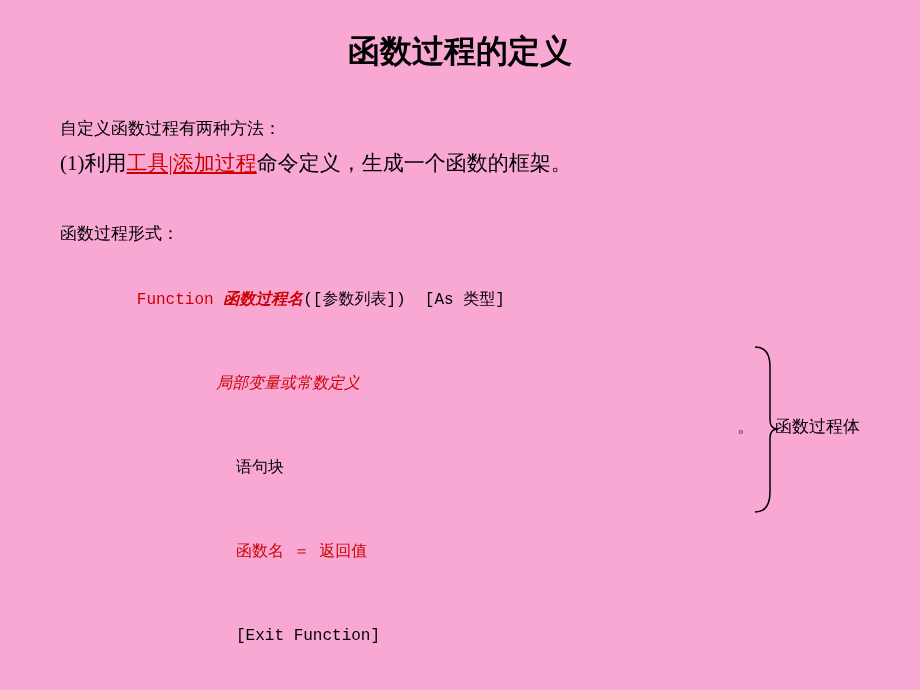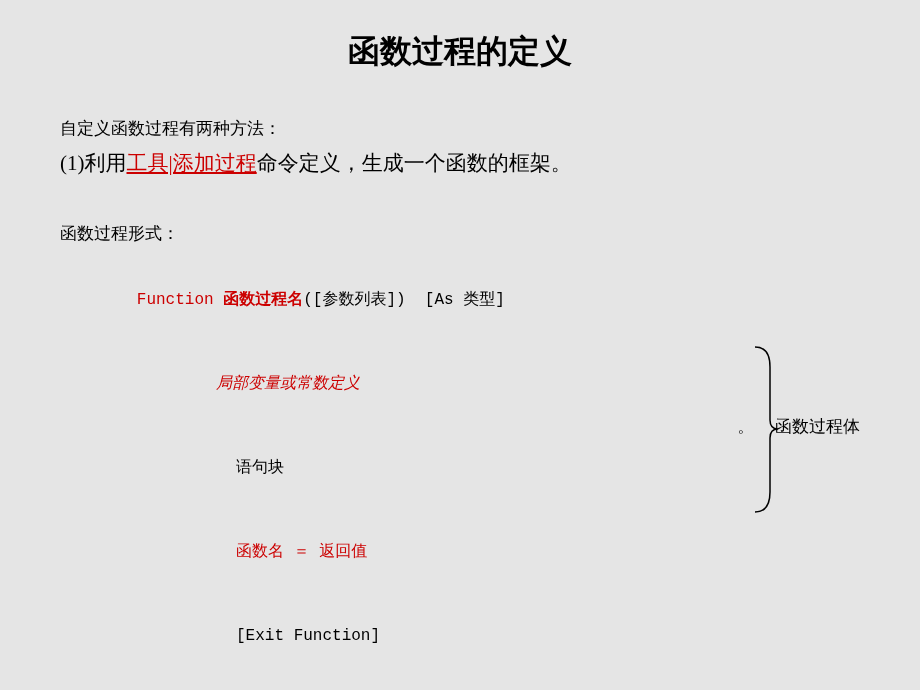--- a/index.html
+++ b/index.html
@@ -12,21 +12,21 @@
       width: 920px;
       height: 690px;
       background: #ffffff;
       font-family: "SimSun", "宋体", serif;
       overflow: hidden;
     }
 
     .page {
       width: 920px;
       height: 690px;
-      background: #e5e5e5;
+      background: #f9a8d4;
       position: relative;
       padding: 30px 60px;
     }
 
     .title {
       text-align: center;
       font-size: 32px;
       font-weight: bold;
       color: #000000;
       margin-bottom: 40px;
@@ -50,20 +50,21 @@
       font-size: 21px;
     }
 
     .red {
       color: #cc0000;
     }
 
     .red-bold {
       color: #cc0000;
       font-weight: bold;
+      font-style: italic;
     }
 
     .underline-red {
       color: #cc0000;
       text-decoration: underline;
     }
 
     .code-section {
       margin-top: 8px;
       font-family: "Courier New", "Consolas", monospace;

